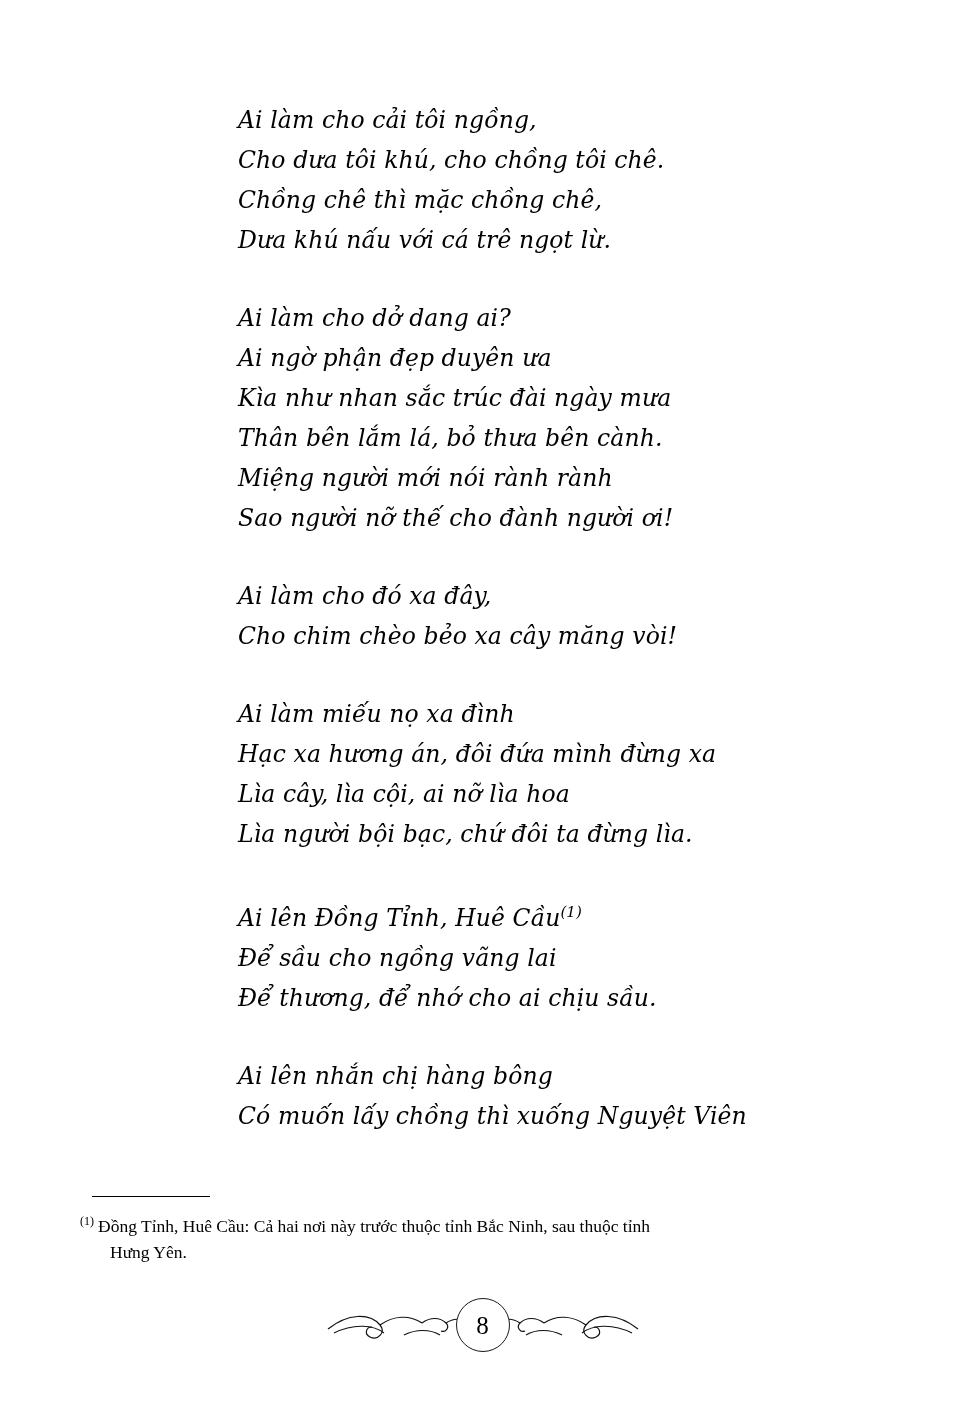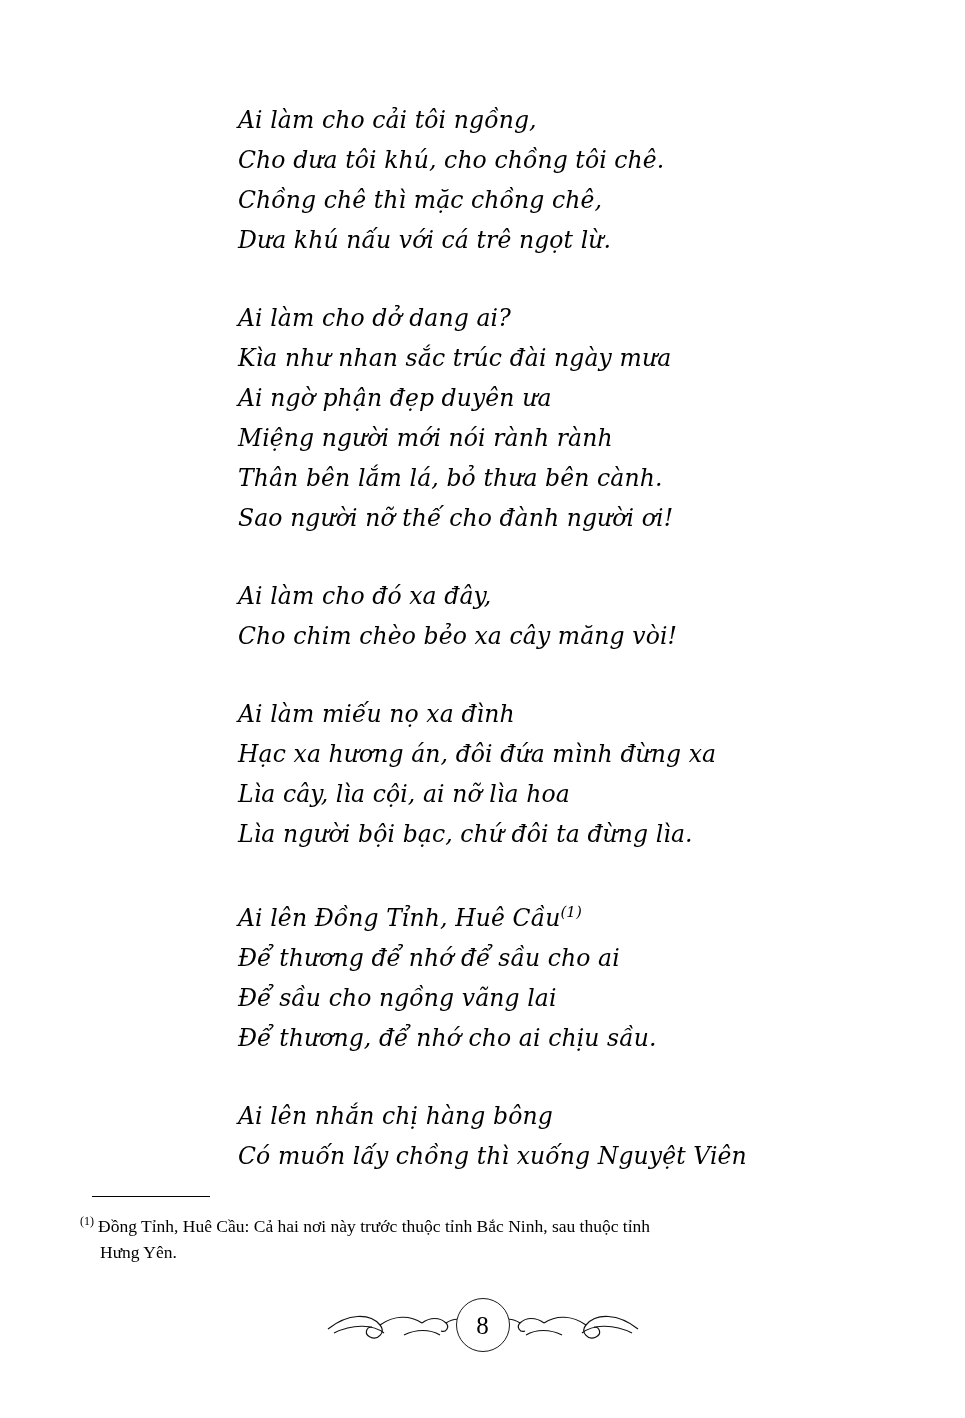--- a/index.html
+++ b/index.html
@@ -64,21 +64,21 @@
     line-height: 26px;
     text-align: justify;
   }
   .footnote .marker {
     font-size: 12px;
     vertical-align: super;
     margin-right: 4px;
   }
   .footnote .fn-line2 {
     display: block;
-    margin-left: 20px;
+    margin-left: 30px;
   }
   .page-number-wrap {
     position: absolute;
     left: 0;
     top: 1285px;
     width: 965px;
     height: 80px;
     display: flex;
     align-items: center;
     justify-content: center;
@@ -124,42 +124,41 @@
 
     <div class="stanza">
       <div class="line">Ai làm cho cải tôi ngồng,</div>
       <div class="line">Cho dưa tôi khú, cho chồng tôi chê.</div>
       <div class="line">Chồng chê thì mặc chồng chê,</div>
       <div class="line">Dưa khú nấu với cá trê ngọt lừ.</div>
     </div>
 
     <div class="stanza">
       <div class="line">Ai làm cho dở dang ai?</div>
+      <div class="line">Ai ngờ phận đẹp duyên ưa</div>
       <div class="line">Kìa như nhan sắc trúc đài ngày mưa</div>
-      <div class="line">Ai ngờ phận đẹp duyên ưa</div>
+      <div class="line">Thân bên lắm lá, bỏ thưa bên cành.</div>
       <div class="line">Miệng người mới nói rành rành</div>
-      <div class="line">Thân bên lắm lá, bỏ thưa bên cành.</div>
       <div class="line">Sao người nỡ thế cho đành người ơi!</div>
     </div>
 
     <div class="stanza">
       <div class="line">Ai làm cho đó xa đây,</div>
       <div class="line">Cho chim chèo bẻo xa cây măng vòi!</div>
     </div>
 
     <div class="stanza">
       <div class="line">Ai làm miếu nọ xa đình</div>
       <div class="line">Hạc xa hương án, đôi đứa mình đừng xa</div>
       <div class="line">Lìa cây, lìa cội, ai nỡ lìa hoa</div>
       <div class="line">Lìa người bội bạc, chứ đôi ta đừng lìa.</div>
     </div>
 
     <div class="stanza">
       <div class="line"><span>Ai lên Đồng Tỉnh, Huê Cầu</span><span class="fn-ref">(1)</span></div>
-      <div class="line">Để thương để nhớ để sầu cho ai</div>
       <div class="line">Để sầu cho ngồng vãng lai</div>
       <div class="line">Để thương, để nhớ cho ai chịu sầu.</div>
     </div>
 
     <div class="stanza">
       <div class="line">Ai lên nhắn chị hàng bông</div>
       <div class="line">Có muốn lấy chồng thì xuống Nguyệt Viên</div>
     </div>
 
   </div>

